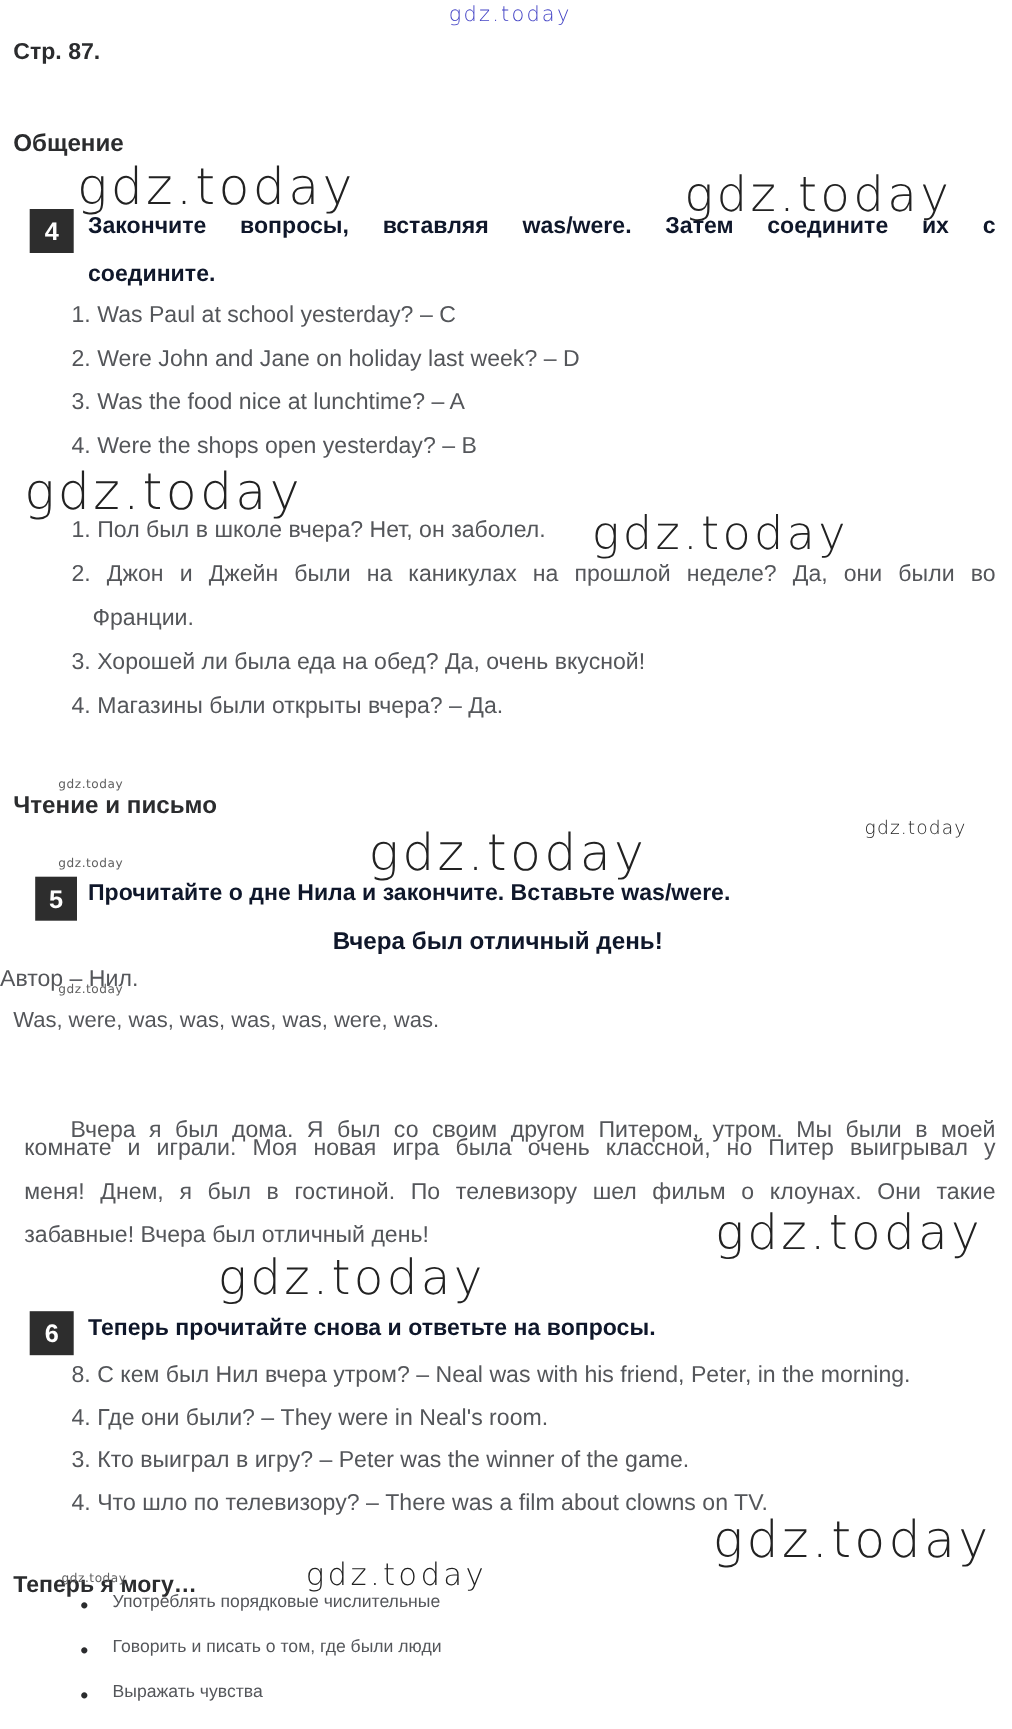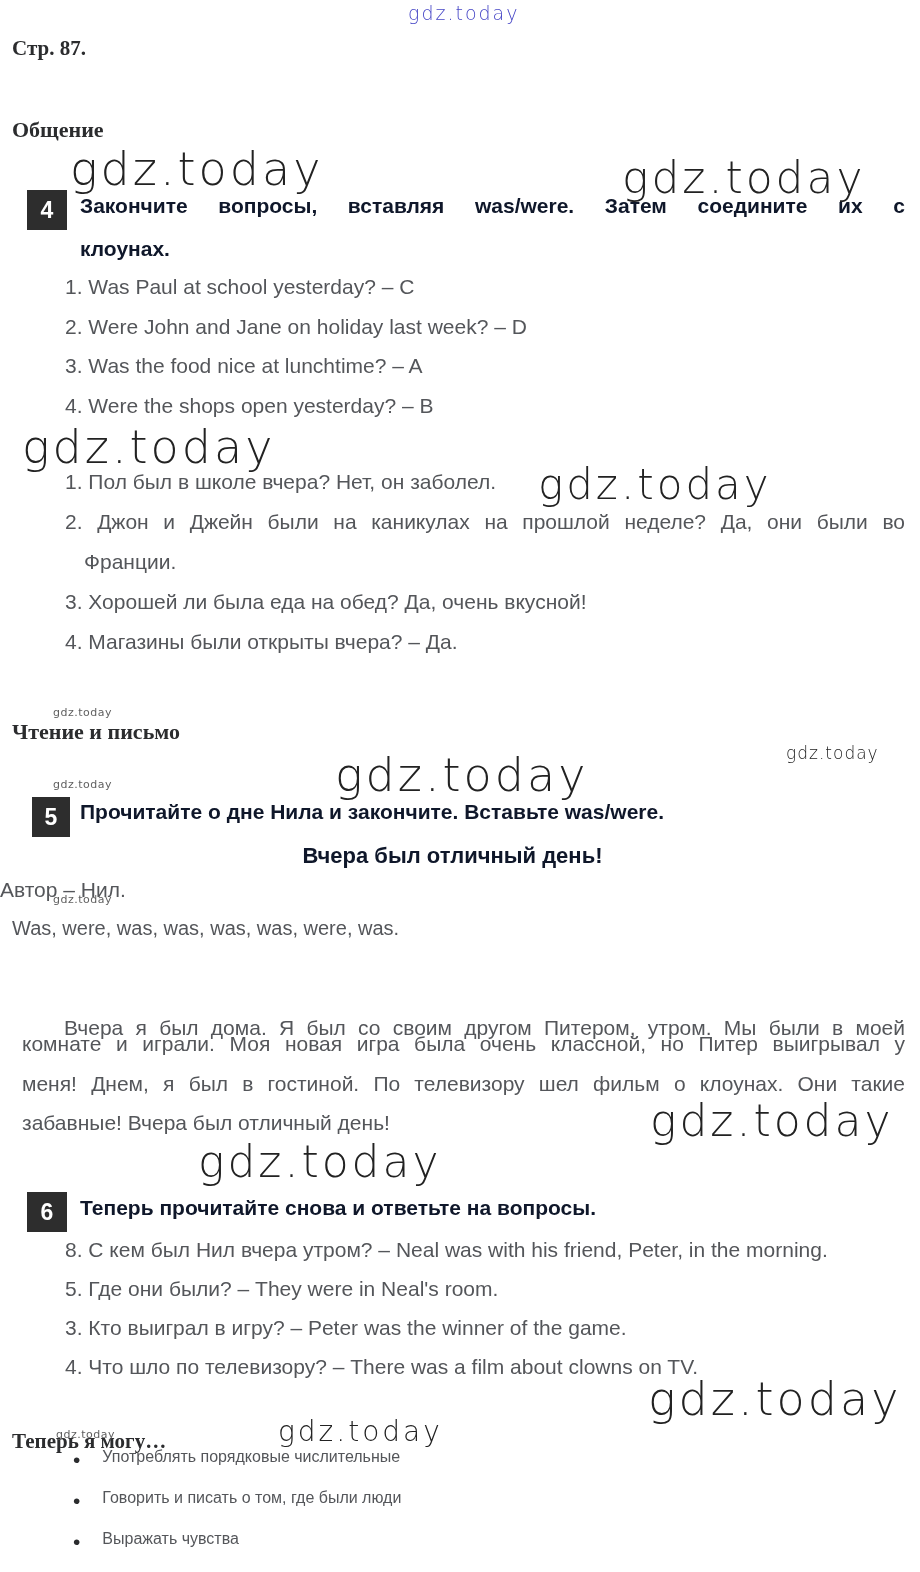--- a/index.html
+++ b/index.html
@@ -3,21 +3,21 @@
 <meta charset="utf-8">
 <style>
   html,body{margin:0;padding:0;}
   body{
     width:920px;height:1572px;position:relative;overflow:hidden;
     background:#ffffff;color:#54565a;
     font-family:"Liberation Sans", sans-serif;
   }
   .line{position:absolute;white-space:nowrap;}
   .gray{color:#54565a;font-size:21px;}
-  .heading{font-size:22px;color:#2b2c2e;font-weight:bold;font-family:Liberation Serif, serif;}
+  .heading{font-size:22px;color:#2b2c2e;font-weight:bold;}
   .instr{font-size:21px;color:#0f172a;font-weight:bold;}
   .jl{text-align:justify;text-align-last:justify;white-space:normal;}
   .badge{
     position:absolute;width:40px;height:40px;background:#2d2d2d;
     color:#ffffff;font-weight:bold;font-size:23px;
     display:flex;align-items:center;justify-content:center;
   }
   .wm{
     position:absolute;white-space:nowrap;color:#222222;
     font-family:"DejaVu Sans", sans-serif;font-weight:300;
@@ -37,21 +37,21 @@
 
 <div class="line heading" style="top:36px;left:12px;font-size:21px;">Стр. 87.</div>
 
 <div class="line heading" style="top:117px;left:12px;">Общение</div>
 
 <span class="wm" style="top:142px;left:70px;font-size:46px;">gdz.today</span>
 <span class="wm" style="top:152px;left:622px;font-size:44px;">gdz.today</span>
 
 <div class="badge" style="top:190px;left:27px;">4</div>
 <div class="line instr jl" style="top:194px;left:80px;width:825px;">Закончите вопросы, вставляя was/were. Затем соедините их с</div>
-<div class="line instr" style="top:237px;left:80px;">клоунах.</div>
+<div class="line instr" style="top:237px;left:80px;">соедините.</div>
 
 <div class="line gray" style="top:275px;left:65px;">1. Was Paul at school yesterday? – C</div>
 <div class="line gray" style="top:315px;left:65px;">2. Were John and Jane on holiday last week? – D</div>
 <div class="line gray" style="top:354px;left:65px;">3. Was the food nice at lunchtime? – A</div>
 <div class="line gray" style="top:394px;left:65px;">4. Were the shops open yesterday? – B</div>
 
 <span class="wm" style="top:420px;left:22px;font-size:46px;">gdz.today</span>
 <span class="wm" style="top:460px;left:538px;font-size:42px;">gdz.today</span>
 
 <div class="line gray" style="top:470px;left:65px;">1. Пол был в школе вчера? Нет, он заболел.</div>
@@ -78,21 +78,21 @@
 <div class="line gray jl" style="top:1072px;left:22px;width:883px;">меня! Днем, я был в гостиной. По телевизору шел фильм о клоунах. Они такие</div>
 <div class="line gray" style="top:1111px;left:22px;">забавные! Вчера был отличный день!</div>
 
 <span class="wm" style="top:1095px;left:650px;font-size:44px;">gdz.today</span>
 <span class="wm" style="top:1136px;left:198px;font-size:44px;">gdz.today</span>
 
 <div class="badge" style="top:1192px;left:27px;">6</div>
 <div class="line instr" style="top:1196px;left:80px;">Теперь прочитайте снова и ответьте на вопросы.</div>
 
 <div class="line gray" style="top:1238px;left:65px;">8. С кем был Нил вчера утром? – Neal was with his friend, Peter, in the morning.</div>
-<div class="line gray" style="top:1277px;left:65px;">5. Где они были? – They were in Neal's room.</div>
+<div class="line gray" style="top:1277px;left:65px;">4. Где они были? – They were in Neal's room.</div>
 <div class="line gray" style="top:1316px;left:65px;">3. Кто выиграл в игру? – Peter was the winner of the game.</div>
 <div class="line gray" style="top:1355px;left:65px;">4. Что шло по телевизору? – There was a film about clowns on TV.</div>
 
 <span class="wm" style="top:1372px;left:648px;font-size:46px;">gdz.today</span>
 
 <div class="line heading" style="top:1408px;left:12px;font-size:21px;margin-top:21px;">Теперь я могу…</div>
 <span class="wm" style="top:1415px;left:278px;font-size:28px;">gdz.today</span>
 <span class="wm wm-tiny" style="top:1428px;left:56px;">gdz.today</span>
 
 <div class="bullet-row" style="top:1448px;">

